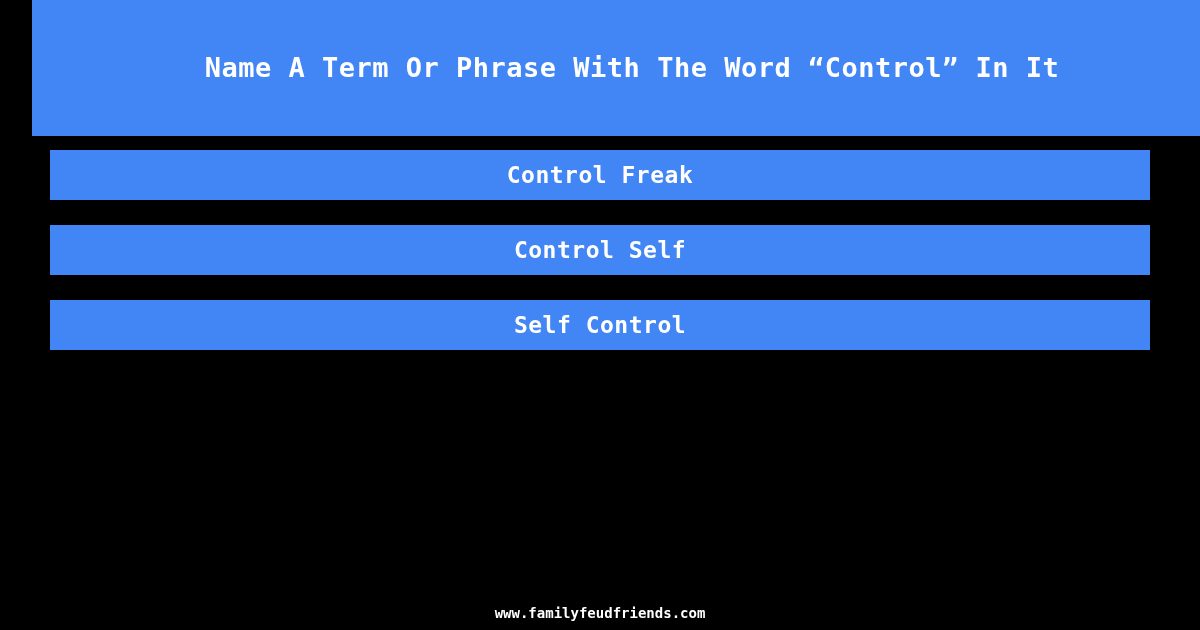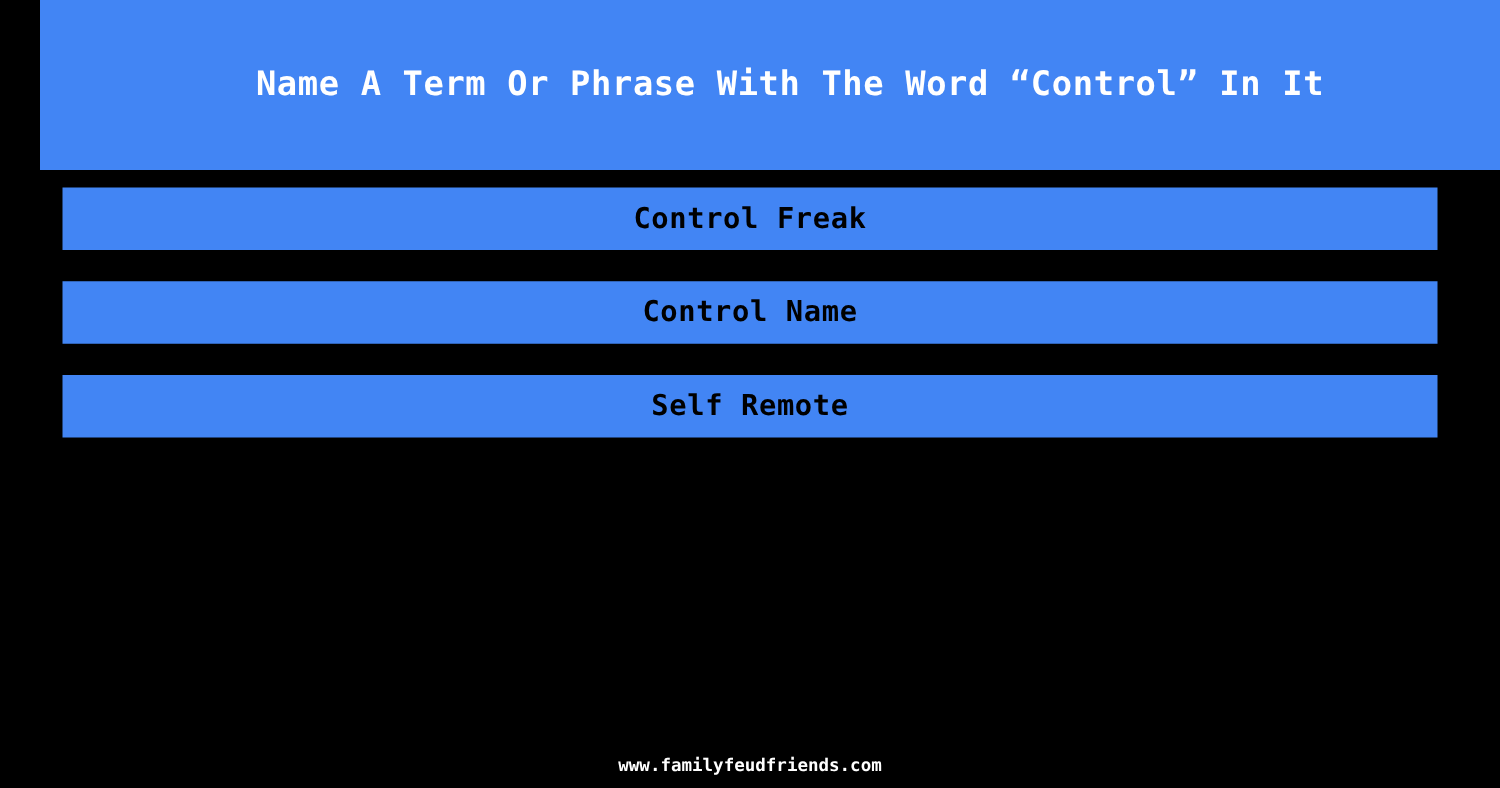--- a/index.html
+++ b/index.html
@@ -62,21 +62,21 @@
     margin-bottom: 25px;
     display: flex;
     align-items: center;
     justify-content: center;
     box-sizing: border-box;
   }
   .answer-bar:last-child {
     margin-bottom: 0;
   }
   .answer-text {
-    color: #000000;
+    color: #ffffff;
     font-family: "DejaVu Sans Mono", "Liberation Mono", monospace;
     font-size: 23px;
     font-weight: bold;
     letter-spacing: 0.5px;
     text-align: center;
     white-space: nowrap;
   }
 
   
   #footer {
@@ -109,25 +109,25 @@
 
   <div id="answers-list">
 
     <div class="answer-bar">
       <span class="answer-text">Control Freak</span>
     </div>
 
 
 
     <div class="answer-bar">
-      <span class="answer-text">Control Name</span>
+      <span class="answer-text">Control Self</span>
     </div>
 
     <div class="answer-bar">
-      <span class="answer-text">Self Remote</span>
+      <span class="answer-text">Self Control</span>
     </div>
 
 
   </div>
 
   <div id="footer">
     <span id="footer-url">www.familyfeudfriends.com</span>
   </div>
 
 </div>

